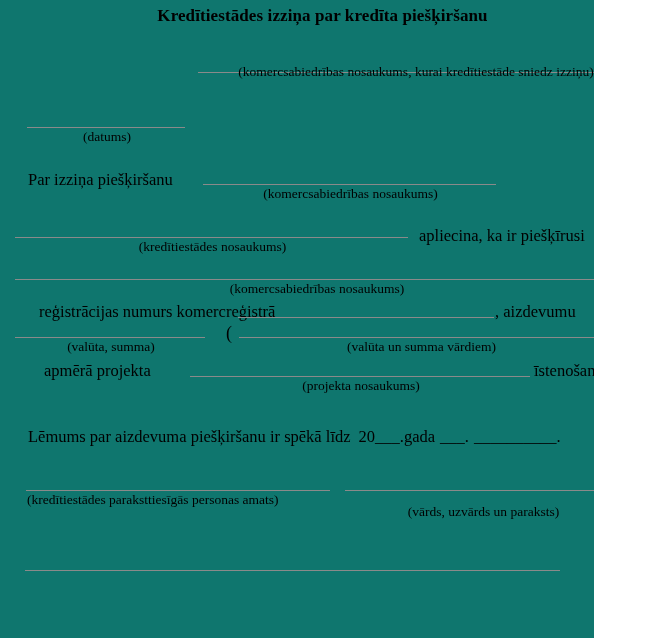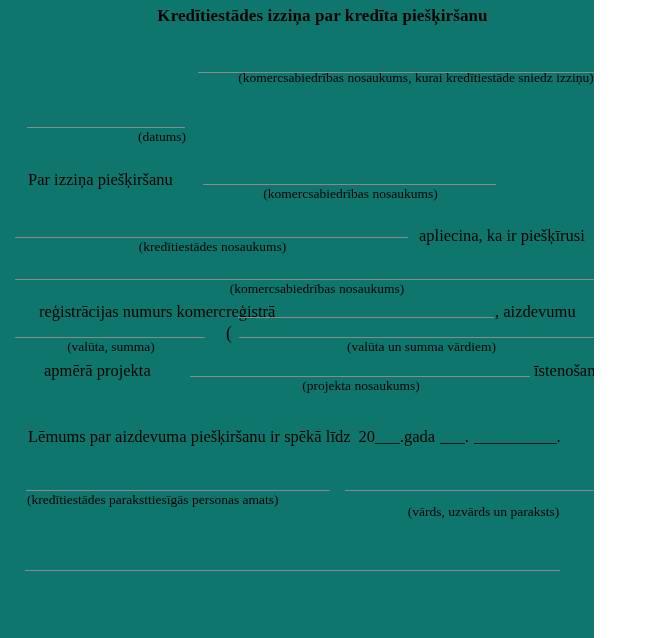--- a/index.html
+++ b/index.html
@@ -54,24 +54,24 @@
   }
 </style>
 </head>
 <body>
 
 <div id="page">
 
   <div id="title">Kredītiestādes izziņa par kredīta piešķiršanu</div>
 
   <div class="rule" style="left:198px; top:72px; width:434px;"></div>
-  <div class="cap" style="left:199px; top:70px; width:434px; text-align:center;">(komercsabiedrības nosaukums, kurai kredītiestāde sniedz izziņu)</div>
+  <div class="cap" style="left:199px; top:64px; width:434px; text-align:center;">(komercsabiedrības nosaukums, kurai kredītiestāde sniedz izziņu)</div>
 
   <div class="rule" style="left:27px; top:127px; width:158px;"></div>
-  <div class="cap" style="left:28px; top:129px; width:158px; text-align:right;">(datums)</div>
+  <div class="cap" style="left:28px; top:129px; width:158px; text-align:center;">(datums)</div>
 
   <div class="body-text" style="left:28px; top:170px;">Par izziņa piešķiršanu</div>
   <div class="rule" style="left:203px; top:184px; width:293px;"></div>
   <div class="cap" style="left:204px; top:186px; width:293px; text-align:center;">(komercsabiedrības nosaukums)</div>
 
   <div class="rule" style="left:15px; top:237px; width:393px;"></div>
   <div class="cap" style="left:16px; top:239px; width:393px; text-align:center;">(kredītiestādes nosaukums)</div>
   <div class="body-text" style="left:419px; top:226px;">apliecina, ka ir piešķīrusi</div>
 
   <div class="rule" style="left:15px; top:279px; width:602px;"></div>

